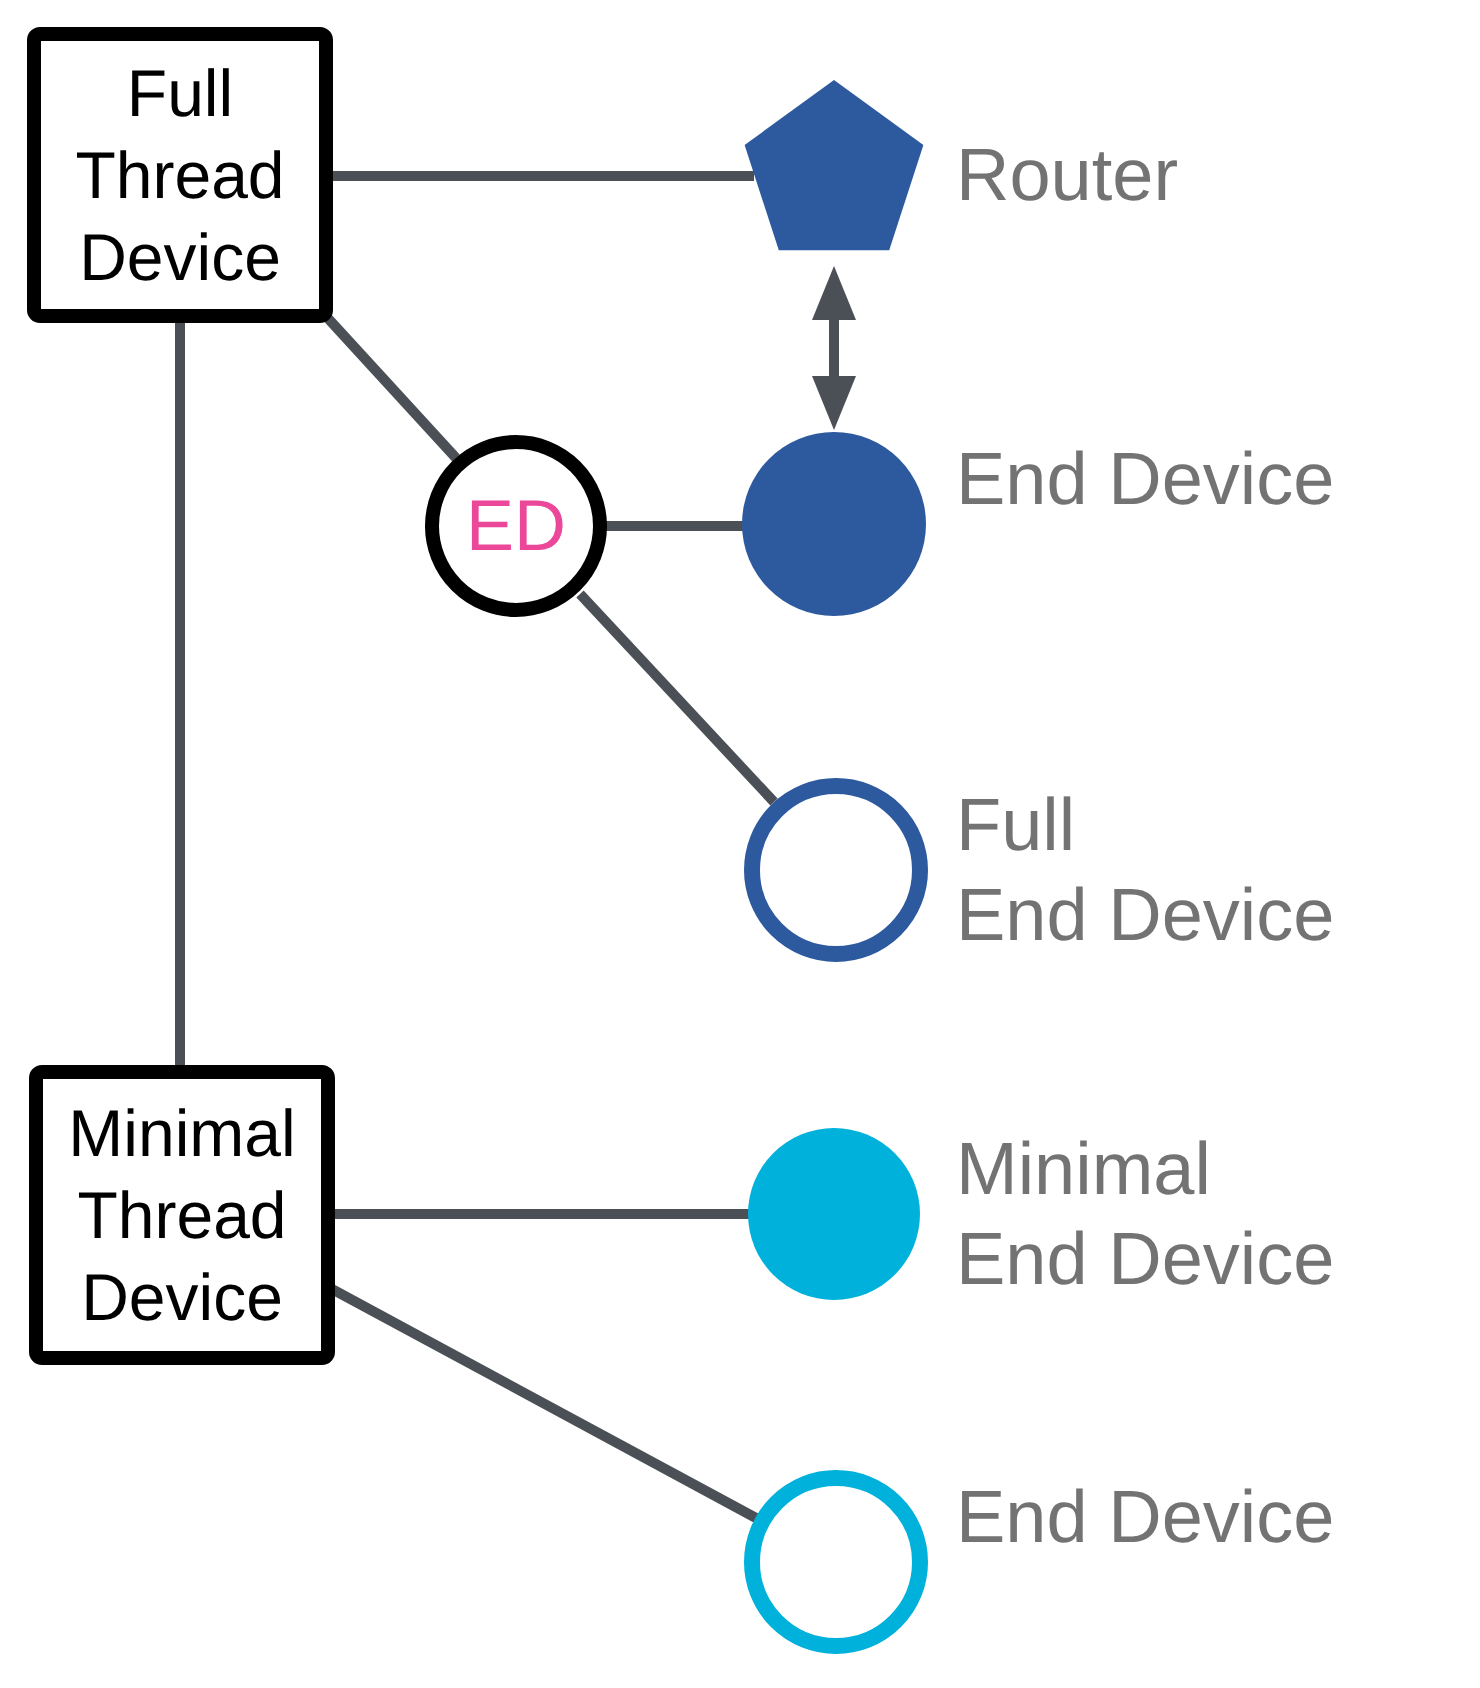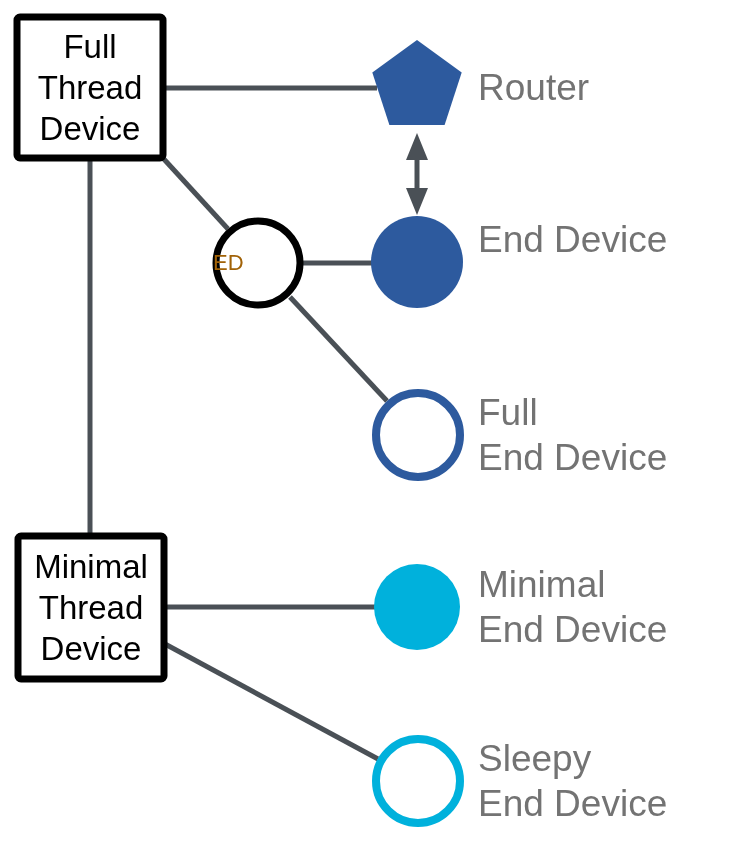--- a/index.html
+++ b/index.html
@@ -42,23 +42,24 @@
     font-size: 37px;
     line-height: 45px;
     color: #737373;
     white-space: nowrap;
   }
   .ed-label {
     position: absolute;
     left: 213px;
     top: 244px;
     width: 90px;
-    font-size: 22px;
+    text-align: center;
+    font-size: 36px;
     line-height: 38px;
-    color: #a16207;
+    color: #ec4899;
   }
 </style>
 </head>
 <body>
 
 <div class="canvas">
 
   <svg class="shapes-svg" viewBox="0 0 740 844" xmlns="http://www.w3.org/2000/svg">
 
     <line x1="164" y1="88" x2="377" y2="88" stroke-width="5" stroke="#4a5056"></line>
@@ -108,17 +109,16 @@
   </div>
   <div class="node-label" style="top:390px">
     <div>Full</div>
     <div>End Device</div>
   </div>
   <div class="node-label" style="top:562px">
     <div>Minimal</div>
     <div>End Device</div>
   </div>
   <div class="node-label" style="top:736px">
-    <div>Sleepy</div>
     <div>End Device</div>
   </div>
 
 </div>
 
 </body></html>

